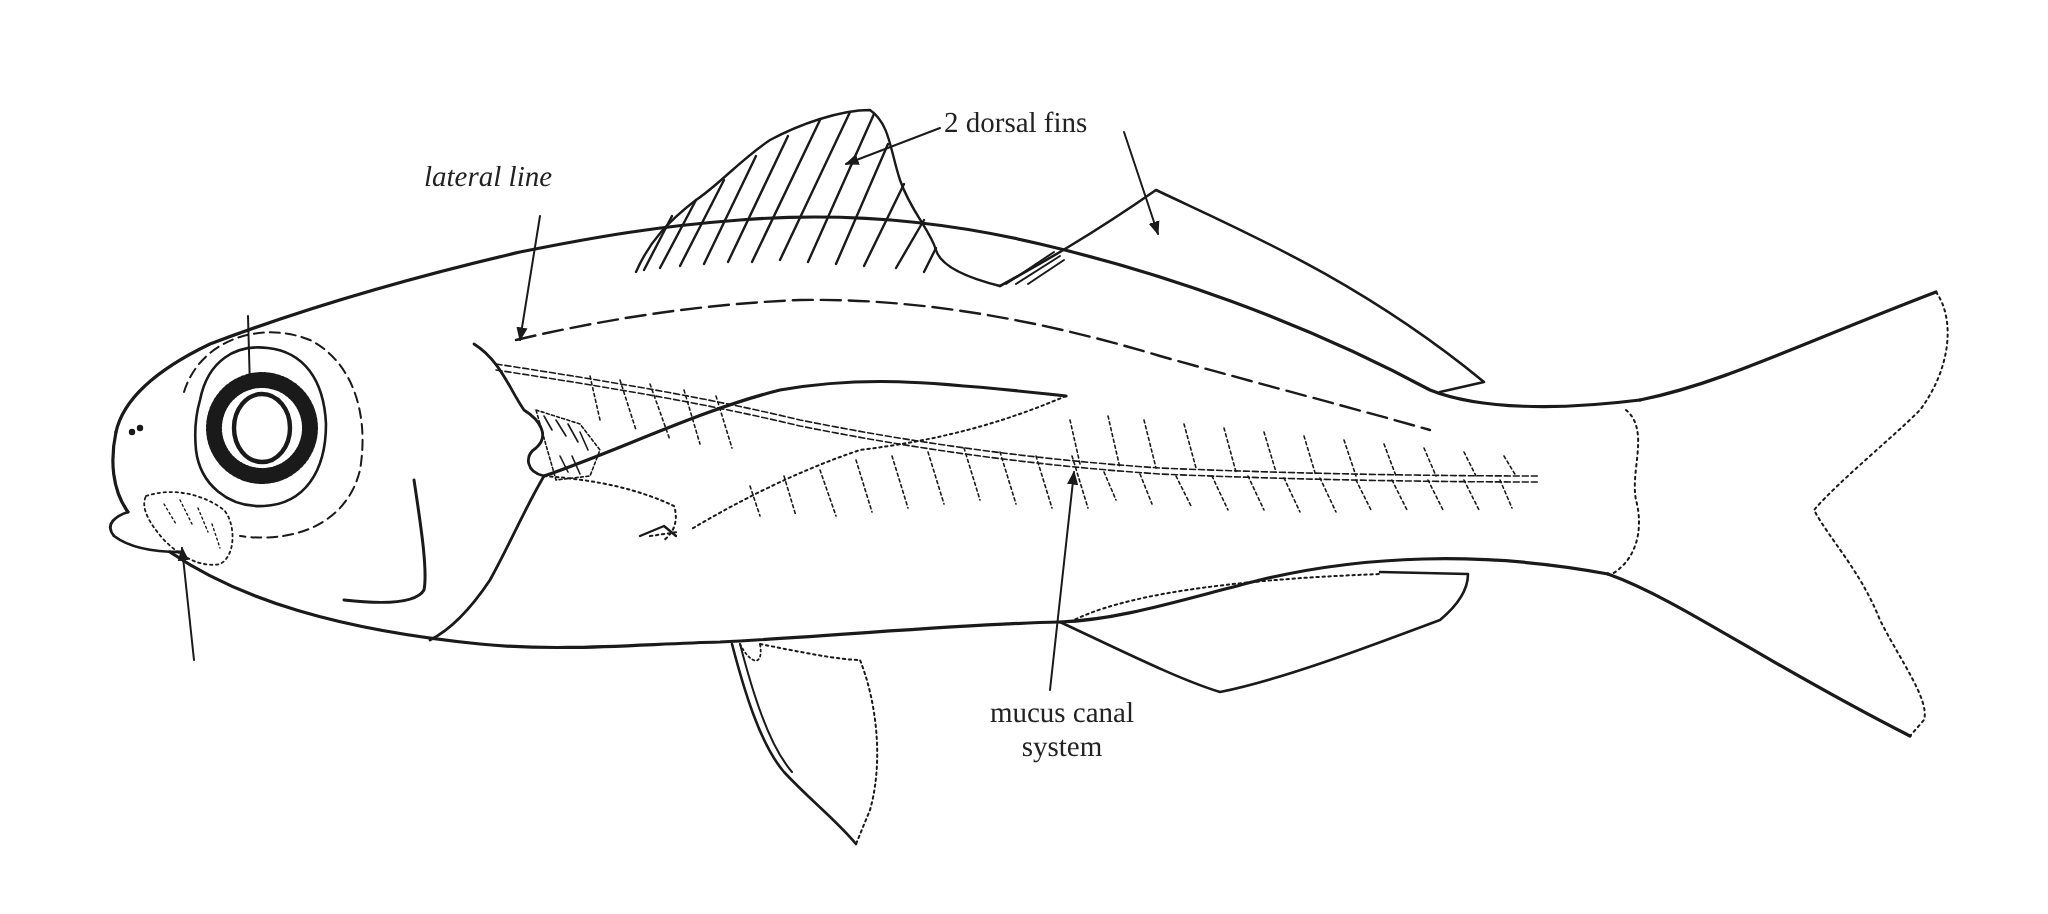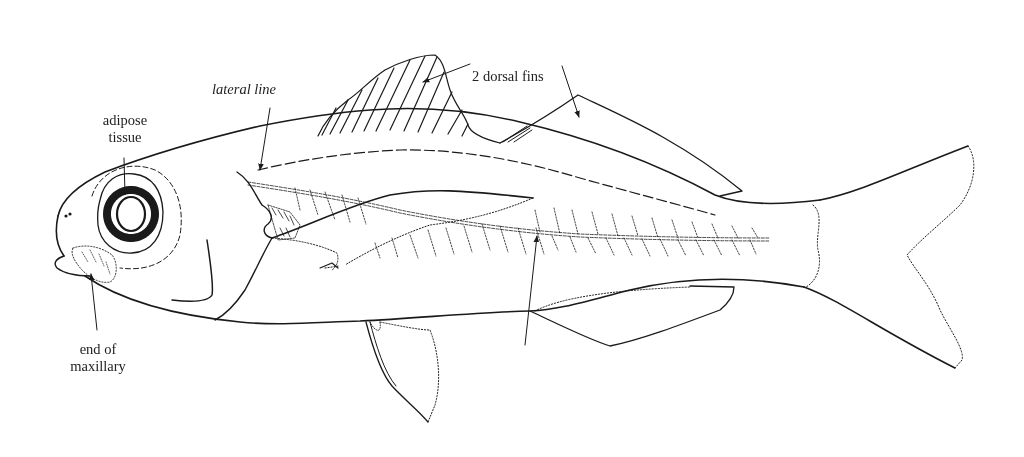--- a/index.html
+++ b/index.html
@@ -101,25 +101,21 @@
     <path d="M470,64 L423,82" stroke-width="1" marker-end="url(#arr)"></path>
     <path d="M562,66 L579,117" stroke-width="1" marker-end="url(#arr)"></path>
     <path d="M97,330 L91,274" stroke-width="1" marker-end="url(#arr)"></path>
     <path d="M525,345 L537,236" stroke-width="1" marker-end="url(#arr)"></path>
   </g>
 </svg>
 
 <div class="lbl" style="left:212px; top:81px;font-style:italic;">
   <span>lateral line</span>
 </div>
-<div class="lbl" style="left:92px; top:112px; width:66px;">
-  <span>adipose</span>
-  <span>tissue</span>
-</div>
-<div class="lbl" style="left:472px; top:68px;">
+<div class="lbl" style="left:472px; top:54px;">
   <span>2 dorsal fins</span>
 </div>
-<div class="lbl" style="left:58px; top:341px; width:80px;">
-  <span>end of</span>
-  <span>maxillary</span>
+<div class="lbl" style="left:485px; top:349px; width:92px;">
+  <span>mucus canal</span>
+  <span>system</span>
 </div>
 
 </div>
 
 </body></html>

